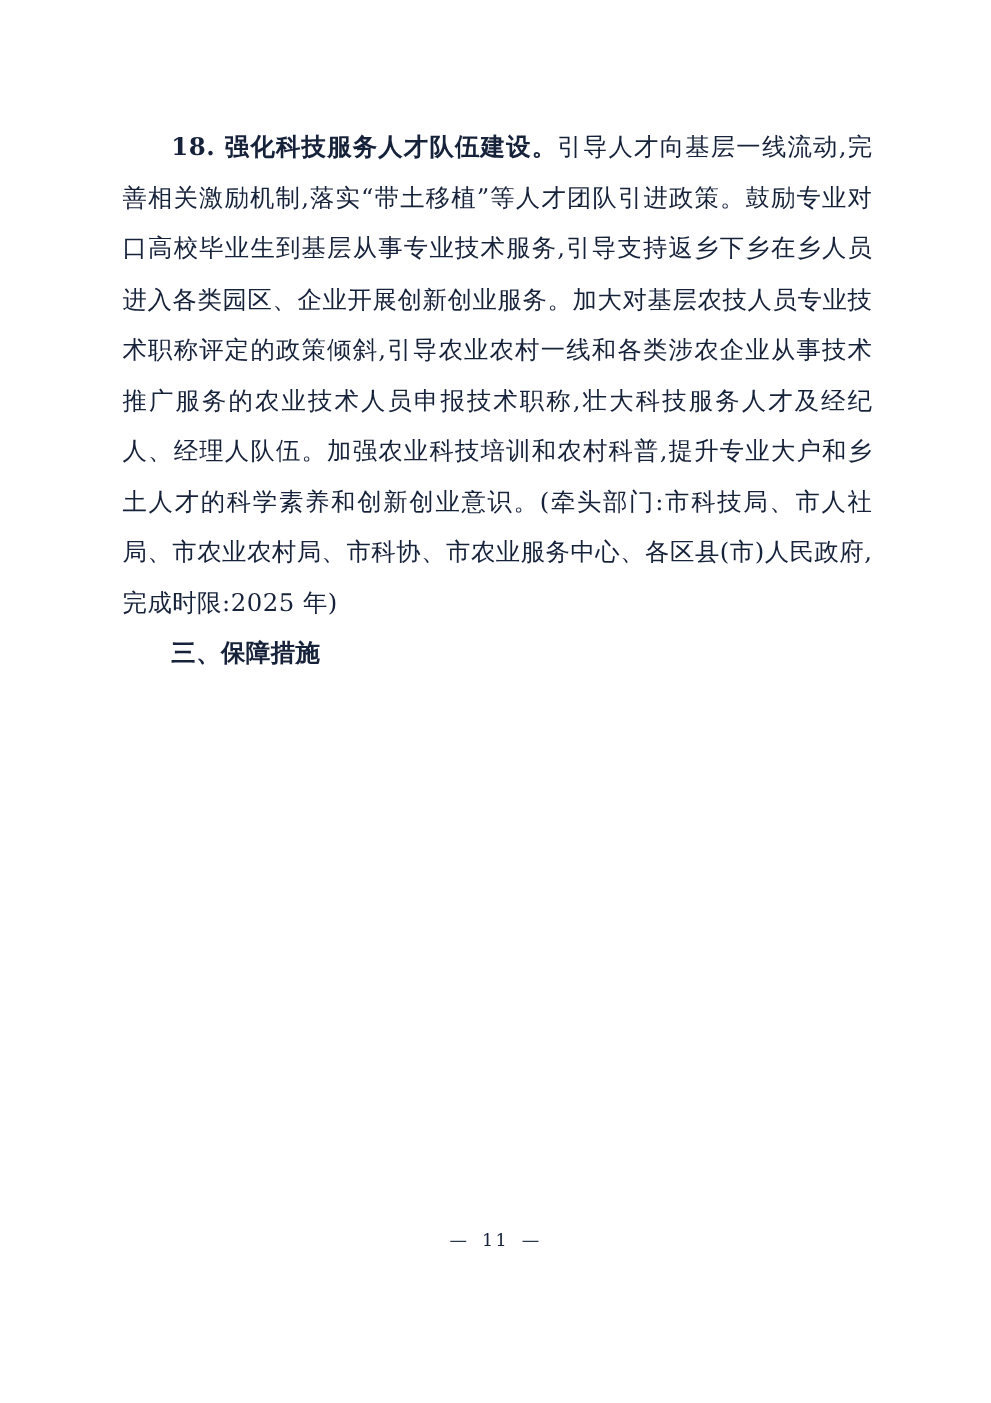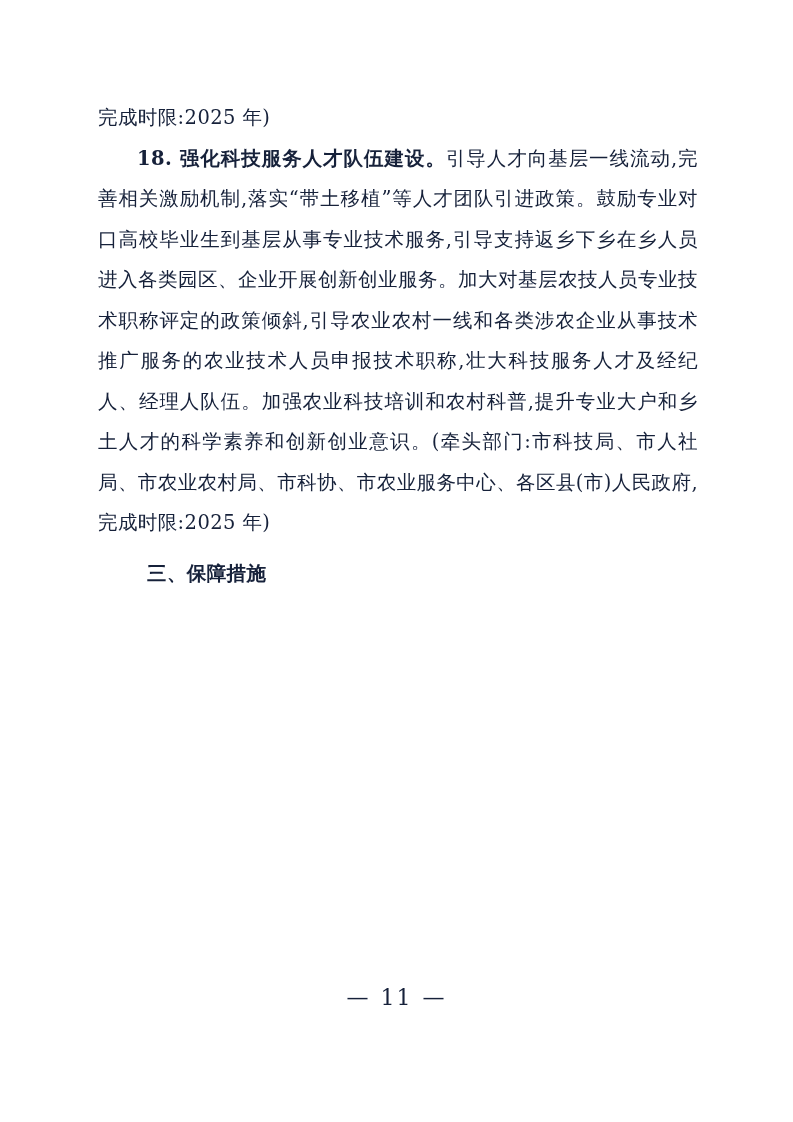--- a/index.html
+++ b/index.html
@@ -39,49 +39,48 @@
   }
   .bold-lead {
     font-weight: bold;
   }
   .heading {
     font-size: 19.5px;
     line-height: 40.5px;
     letter-spacing: 0.4px;
     font-weight: bold;
     text-indent: 39px;
-    margin: 10px;
+    margin: 0;
     color: #16213a;
   }
   .footer {
     position: absolute;
     left: 0;
     top: 985px;
     width: 793px;
     text-align: center;
-    font-size: 22px;
+    font-size: 14px;
     color: #16213a;
     letter-spacing: 2px;
   }
   .footer .dash {
     display: inline-block;
     padding: 0 10px;
     color: #16213a;
   }
   .pageno {
     font-family: "DejaVu Serif", serif;
   }
 </style>
 </head>
 <body>
 
 <div class="page">
   <div class="content">
 
-    <p class="para">完成时限:2025 年)</p>
 
     <p class="para indent"><span class="bold-lead">18. 强化科技服务人才队伍建设。</span><span>引导人才向基层一线流动,完善相关激励机制,落实“带土移植”等人才团队引进政策。鼓励专业对口高校毕业生到基层从事专业技术服务,引导支持返乡下乡在乡人员进入各类园区、企业开展创新创业服务。加大对基层农技人员专业技术职称评定的政策倾斜,引导农业农村一线和各类涉农企业从事技术推广服务的农业技术人员申报技术职称,壮大科技服务人才及经纪人、经理人队伍。加强农业科技培训和农村科普,提升专业大户和乡土人才的科学素养和创新创业意识。(牵头部门:市科技局、市人社局、市农业农村局、市科协、市农业服务中心、各区县(市)人民政府,完成时限:2025 年)</span></p>
 
     <p class="heading">三、保障措施</p>
 
 
 
   </div>
 
   <div class="footer">

